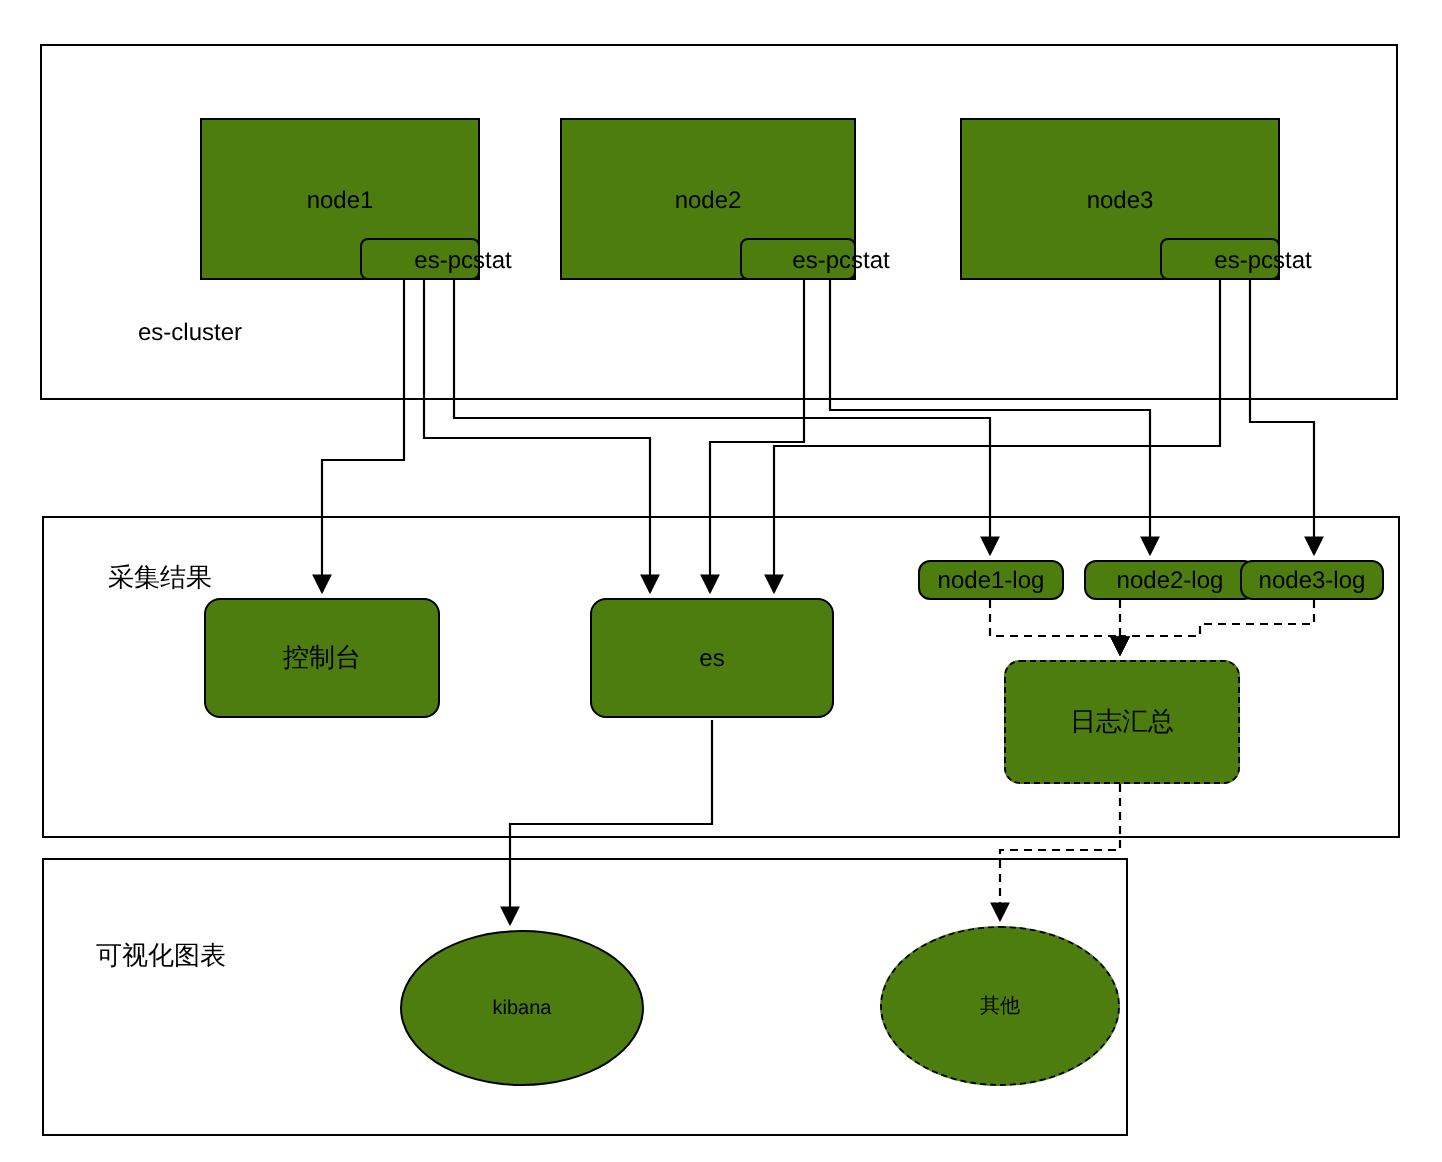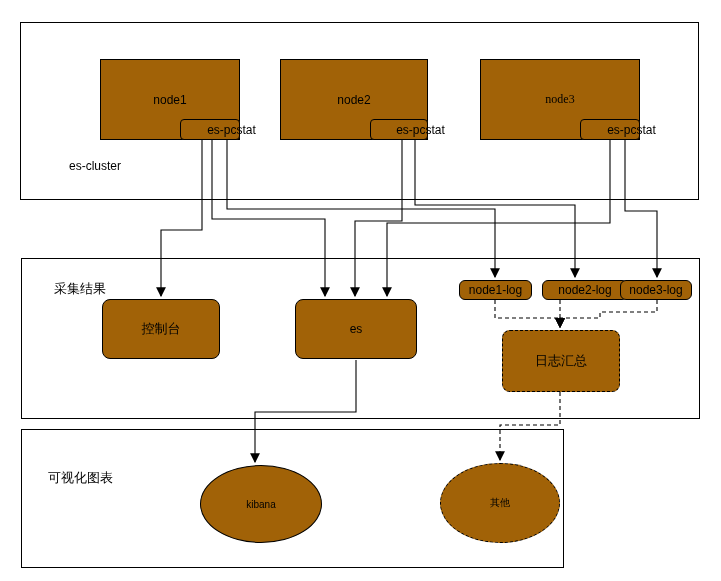--- a/index.html
+++ b/index.html
@@ -8,21 +8,21 @@
     font-family:"Liberation Sans","DejaVu Sans",sans-serif;color:#000;
     overflow:hidden;
   }
   .section{
     position:absolute;border:1.3px solid #000;background:transparent;
     box-sizing:border-box;z-index:1;
   }
   .sec-label{position:absolute;font-size:13px;white-space:nowrap;}
   svg.edges{position:absolute;left:0;top:0;z-index:2;}
   .shape{
-    position:absolute;box-sizing:border-box;background:#a16207;border:1px solid #000;
+    position:absolute;box-sizing:border-box;background:#4d7c0f;border:1px solid #000;
     display:flex;align-items:center;justify-content:center;
     font-size:12px;white-space:nowrap;z-index:3;
   }
   .square{border-radius:0;}
   .tag{border-radius:4px;font-size:12px;padding-left:43px;}
   .rounded{border-radius:8px;font-size:13px;}
   .log{border-radius:6px;font-size:12px;}
   .dashed{border-style:dashed;}
   .ellipse{border-radius:50%;font-size:10px;}
 </style>
@@ -68,21 +68,21 @@
       </g>
     </g>
   </svg>
 
   <div class="shape square" style="left:100px;top:59px;width:140px;height:81px;">
     <span>node1</span>
   </div>
   <div class="shape square" style="left:280px;top:59px;width:148px;height:81px;">
     <span>node2</span>
   </div>
-  <div class="shape square" style="left:480px;top:59px;width:160px;height:81px;font-family:Liberation Serif, serif;">
+  <div class="shape square" style="left:480px;top:59px;width:160px;height:81px;">
     <span>node3</span>
   </div>
 
   <div class="shape tag" style="left:180px;top:119px;width:60px;height:21px;">
     <span>es-pcstat</span>
   </div>
   <div class="shape tag" style="left:370px;top:119px;width:58px;height:21px;">
     <span>es-pcstat</span>
   </div>
   <div class="shape tag" style="left:580px;top:119px;width:60px;height:21px;">

